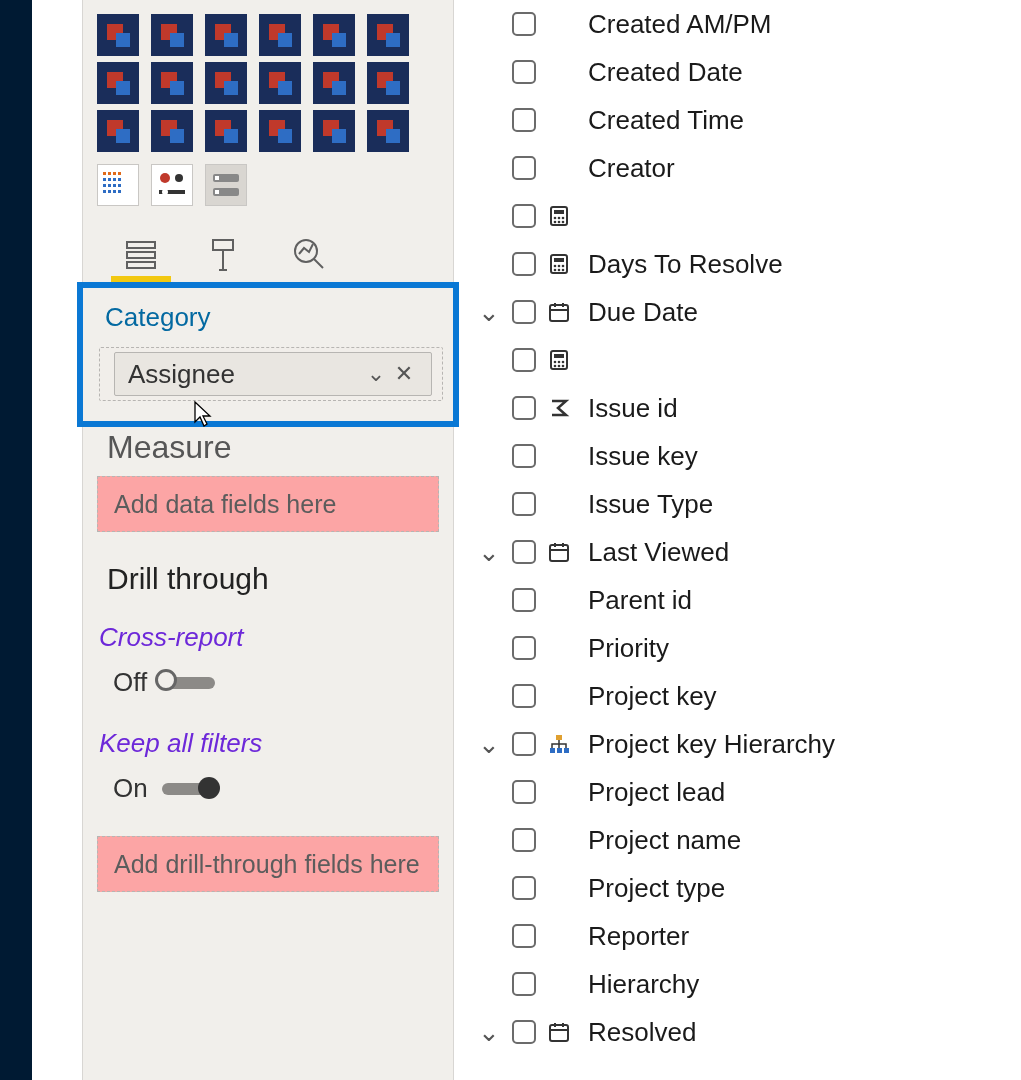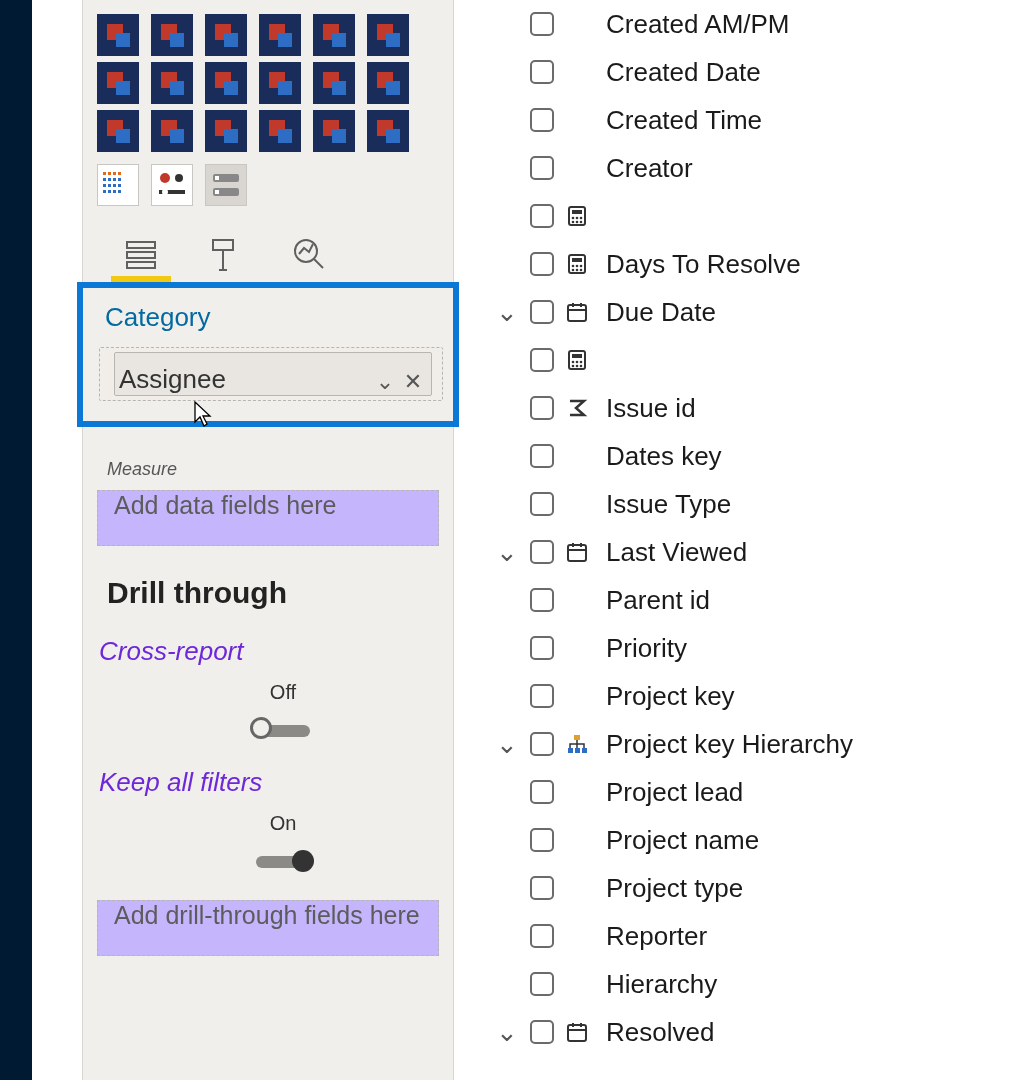--- a/index.html
+++ b/index.html
@@ -76,53 +76,53 @@
       color: #333;
       position: relative;
     }
     .inner-pill{
       border:1px solid #b7b5b2;
       background:#e9e6e1;
       border-radius:2px;
       width:100%;
       height:44px;
       display:flex;
-      align-items:flex-end;
-      padding:0 4px;
+      align-items:center;
+      padding:0 13px;
     }
     .pill-text { flex: 1; }
     .pill-caret, .pill-x { width: 28px; text-align: center; color: #555; cursor:pointer; font-size:22px;}
-    .sect-label { font-size: 18px; color: #565656; margin: 32px 0 10px 24px; font-style: italic; }
+    .sect-label { font-size: 32px; color: #565656; margin: 2px 0 10px 24px; }
     .drop-well {
-      margin: 0 14px; border: 1px dashed #b7b5b2; background: #c4b5fd;
-      height: 56px; display: flex; padding-left: 16px;
+      margin: 0 14px; border: 1px dashed #b7b5b2; background: #fca5a5;
+      height: 56px; display: flex; align-items: center; padding-left: 16px;
       font-size: 25px; color: #5c5c5c;
     }
-    .drill-head { font-size: 30px; font-weight: 700; color: #222; margin: 30px 0 20px 24px; }
+    .drill-head { font-size: 30px; font-weight: 400; color: #222; margin: 30px 0 20px 24px; }
     .sub-label { font-size: 26px; color: #6d28d9; margin: 6px 0 14px 16px; font-style: italic; }
-    .toggle-row { display: flex; align-items: center; gap: 21px; margin: 0 0 24px 30px; font-size: 20px; color: #333; flex-direction: column;}
+    .toggle-row { display: flex; align-items: center; gap: 14px; margin: 0 0 24px 30px; font-size: 26px; color: #333;}
     .toggle-off, .toggle-on {
       width: 54px; height: 12px; background: #8c8a87; border-radius: 6px; position: relative;
     }
     .knob-off {
       width: 22px; height: 22px; border: 3px solid #666; background: #f1efeb; border-radius: 50%;
       position: absolute; left: -6px; top: -8px;
     }
     .knob-on {
       width: 22px; height: 22px; background: #333; border-radius: 50%;
       position: absolute; right: -4px; top: -6px;
     }
     .cursor-arrow {
       position: absolute;
       width: 20px; height: 28px;
       pointer-events: none;
     }
 
     .right-panel { flex: 1; background: #fff; padding-top: 0px; }
-    .field-row { display: flex; align-items: center; height: 48px; padding-left: 40px; gap: 10px; font-size: 26px; color: #1a1a1a;}
+    .field-row { display: flex; align-items: center; height: 48px; padding-left: 22px; gap: 10px; font-size: 26px; color: #1a1a1a;}
     .expander { width: 26px; display: inline-flex; justify-content: center; color: #555; cursor: pointer;}
     .expander-spacer{ width:26px; }
     .cb {
       width: 24px; height: 24px; border: 2.5px solid #6b6b6b; border-radius: 5px; background: #fff; cursor:pointer;
     }
     .type-icon { width: 26px; height: 26px; display: inline-flex; align-items: center; justify-content: center; }
     .type-icon-spacer{ width:26px; }
     .field-name { margin-left: 6px; }
   </style>
 </head>
@@ -365,21 +365,21 @@
         <svg width="24" height="24" viewBox="0 0 24 24">
           <path d="M5 5 H19 L11 12 L19 19 H5" fill="none" stroke="#333" stroke-width="2.5"></path>
         </svg>
       </span>
       <span class="field-name">Issue id</span>
     </div>
     <div class="field-row">
       <span class="expander-spacer"></span>
       <span class="cb"></span>
       <span class="type-icon-spacer"></span>
-      <span class="field-name">Dates key</span>
+      <span class="field-name">Issue key</span>
     </div>
     <div class="field-row">
       <span class="expander-spacer"></span>
       <span class="cb"></span>
       <span class="type-icon-spacer"></span>
       <span class="field-name">Issue Type</span>
     </div>
     <div class="field-row">
       <span class="expander">⌄</span>
       <span class="cb"></span>

